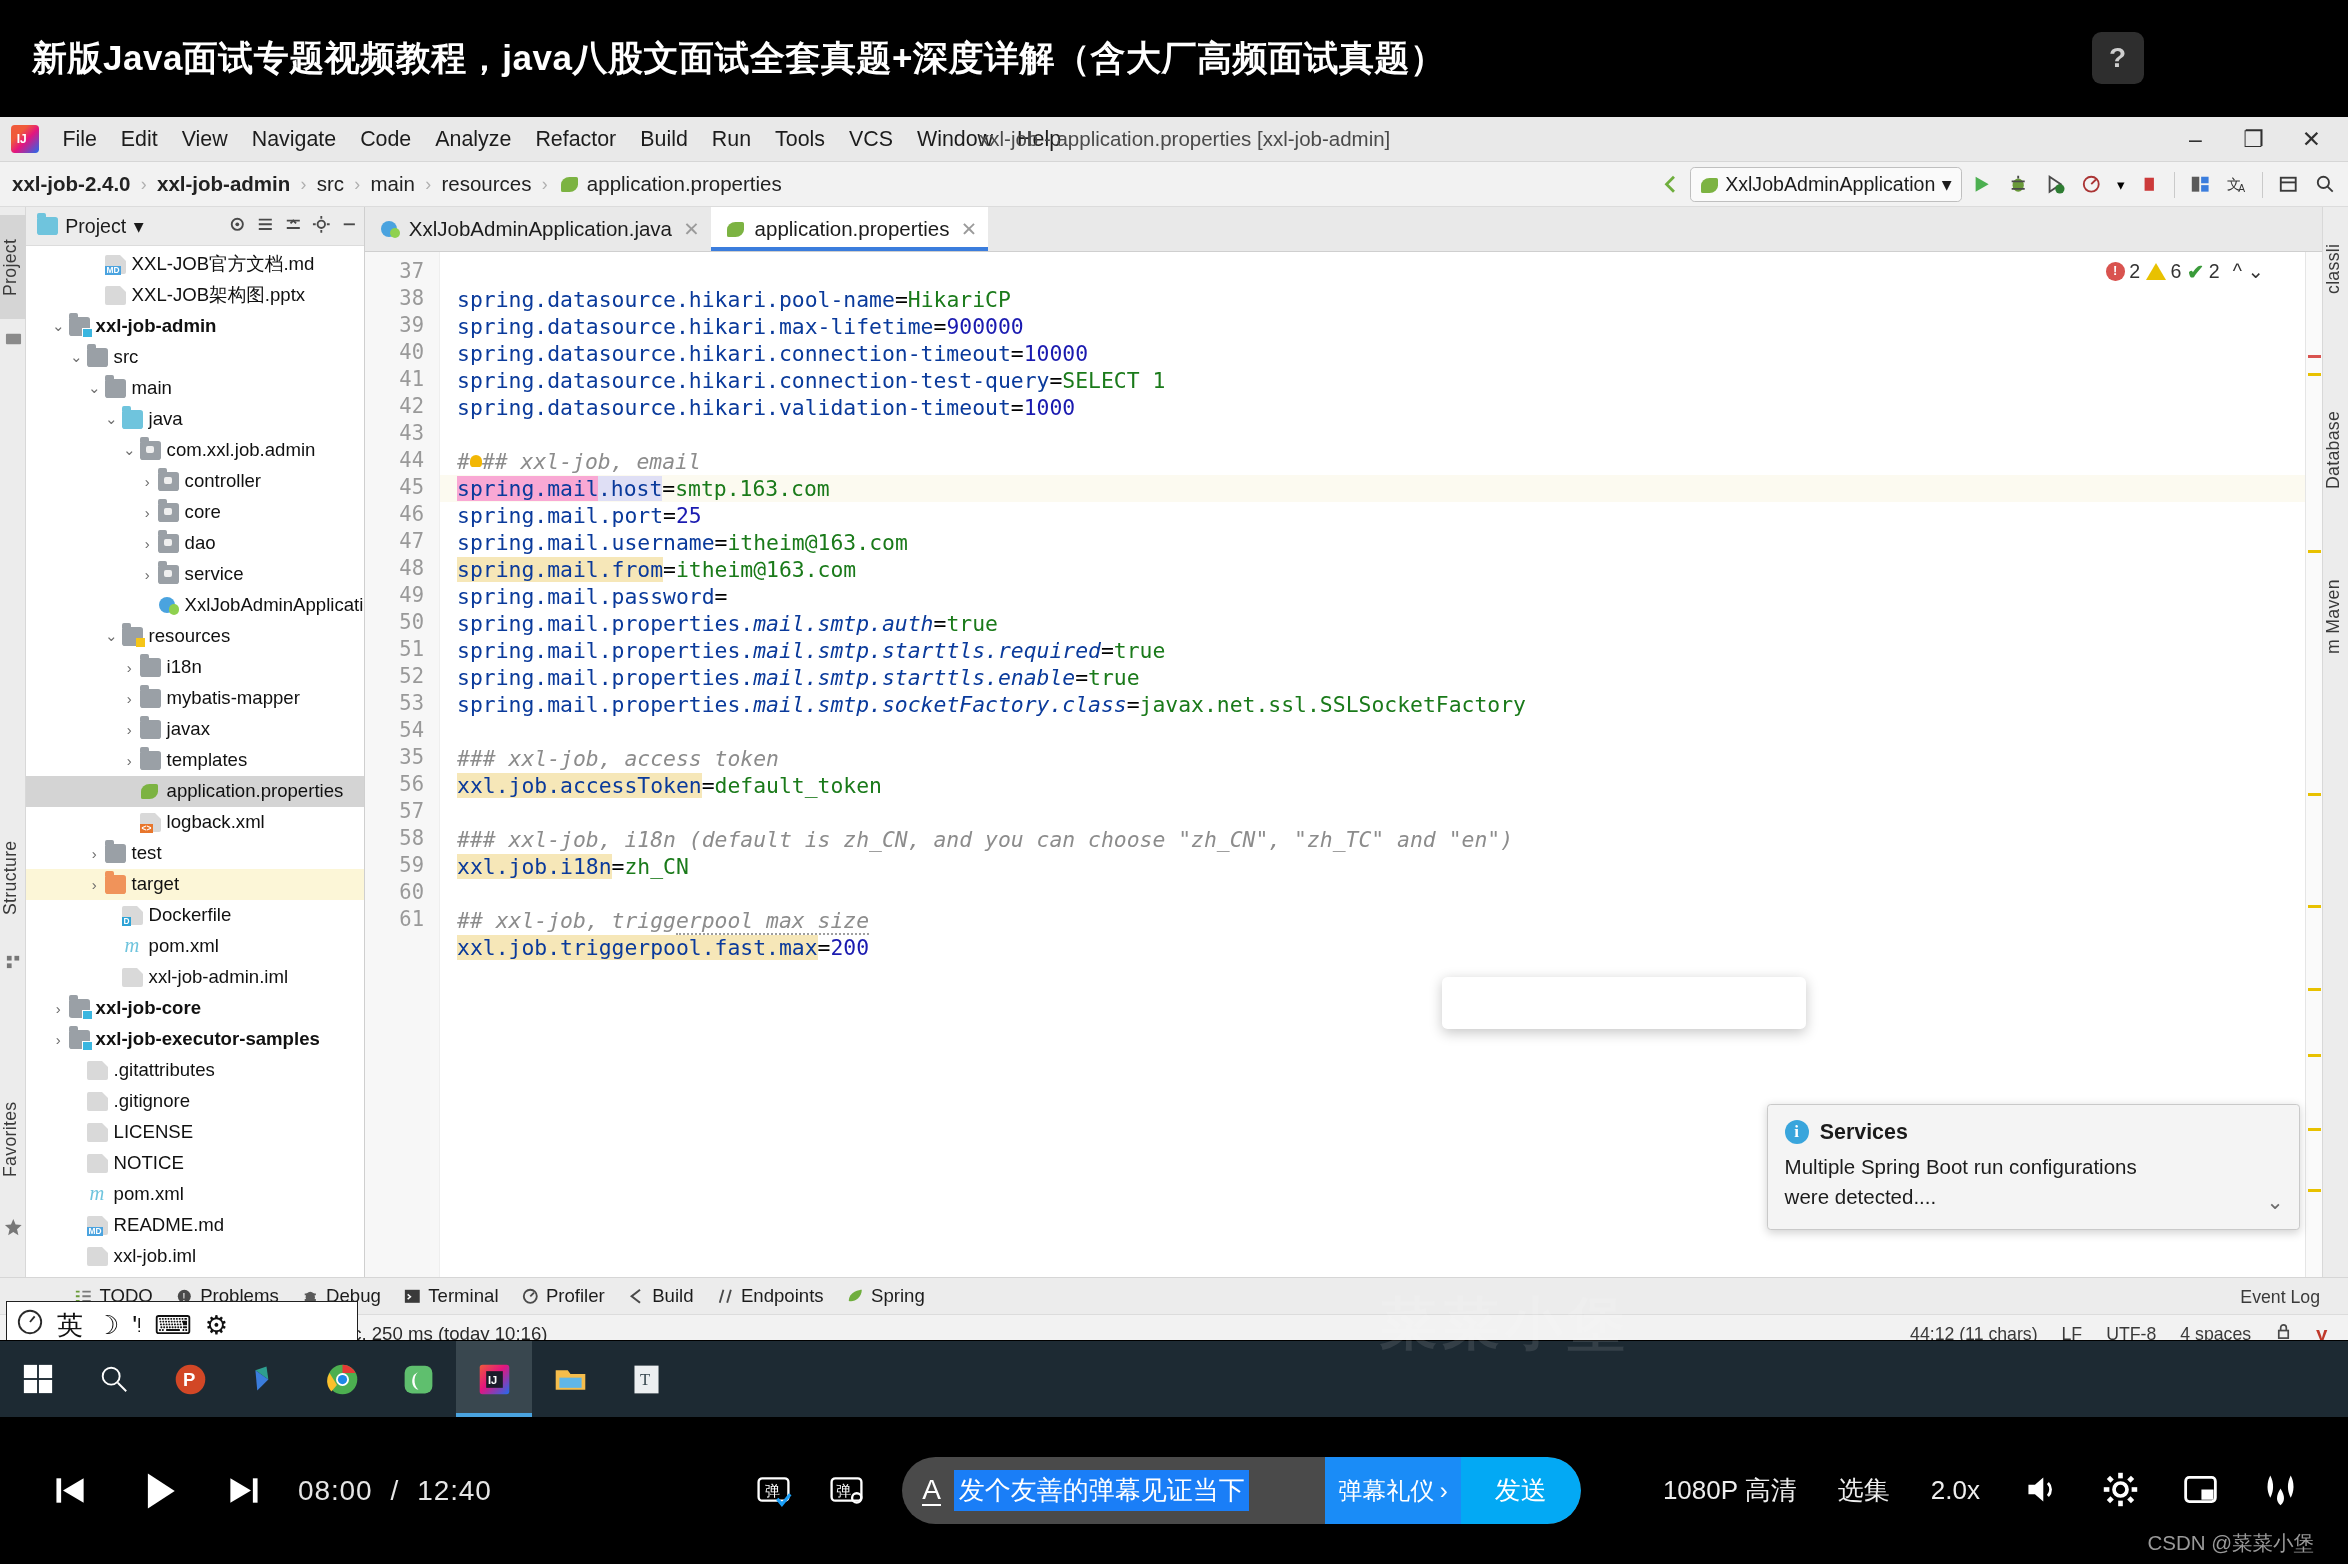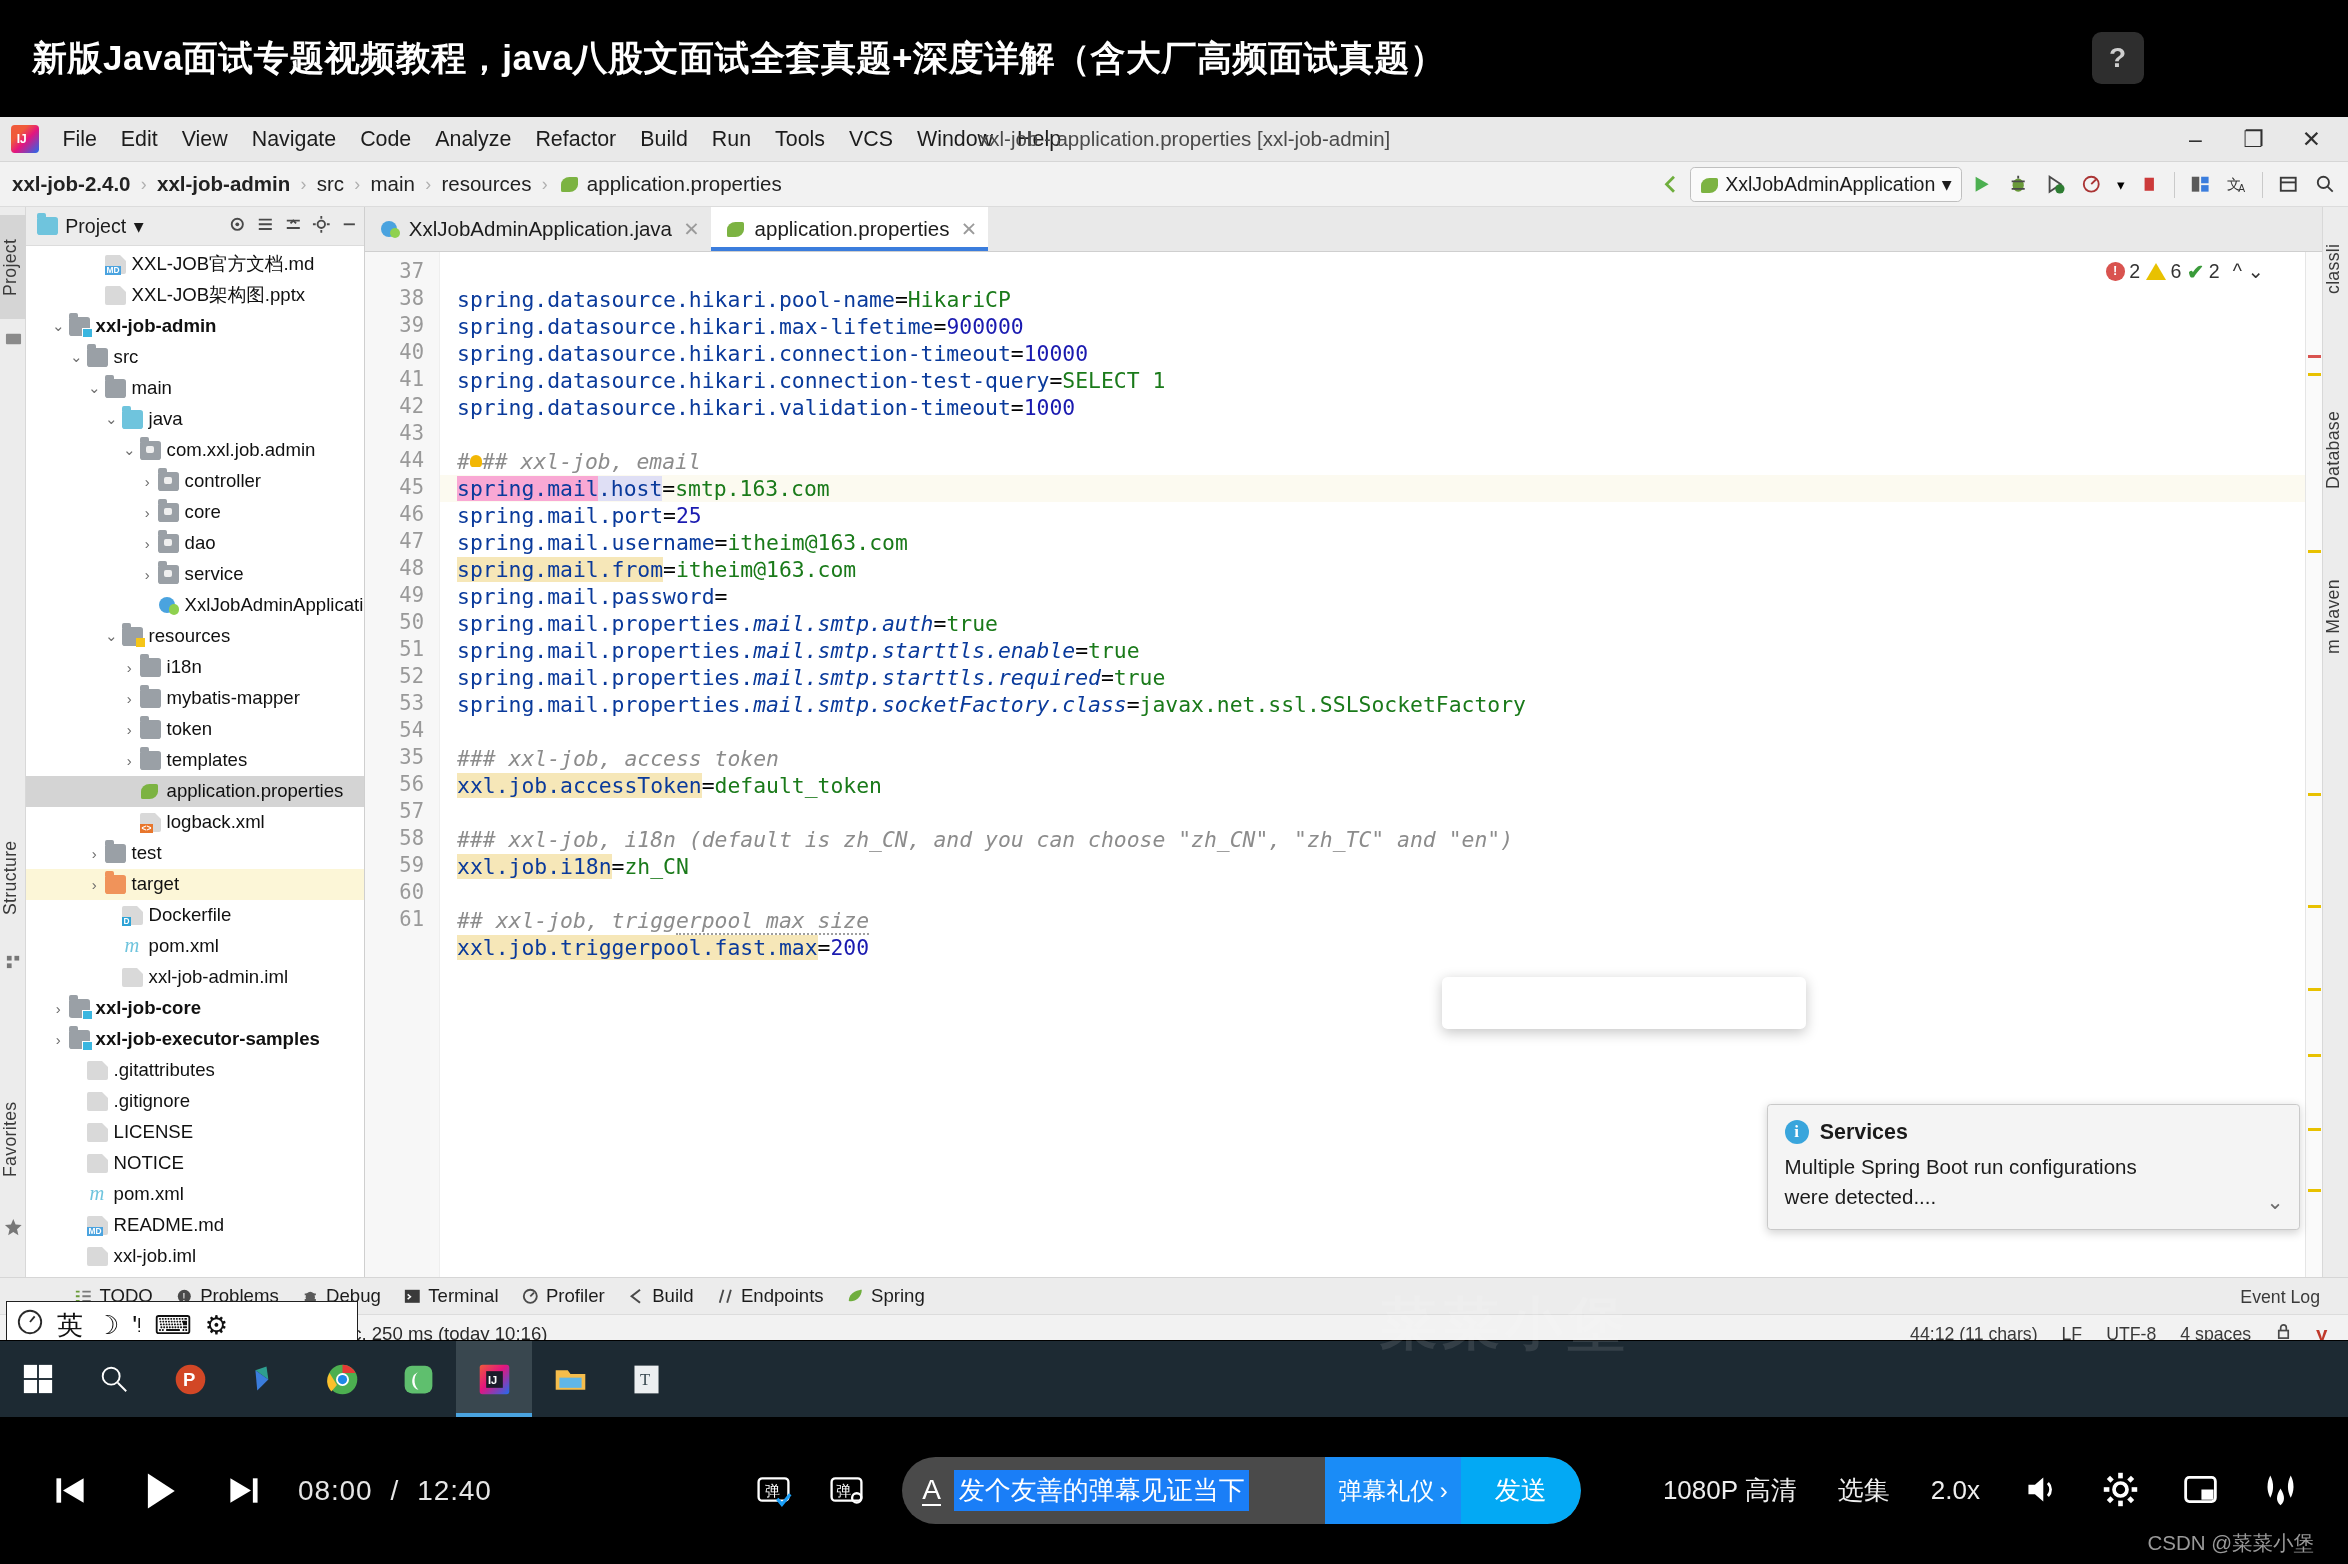--- a/index.html
+++ b/index.html
@@ -559,21 +559,21 @@
             <span class="tlabel">i18n</span>
           </div>
           <div class="tnode" style="padding-left: 94px;">
             <span class="tw">›</span>
             <span class="ic folder"></span>
             <span class="tlabel">mybatis-mapper</span>
           </div>
           <div class="tnode" style="padding-left: 94px;">
             <span class="tw">›</span>
             <span class="ic folder"></span>
-            <span class="tlabel">token</span>
+            <span class="tlabel">javax</span>
           </div>
           <div class="tnode" style="padding-left: 94px;">
             <span class="tw">›</span>
             <span class="ic folder"></span>
             <span class="tlabel">templates</span>
           </div>
           <div class="tnode sel" style="padding-left: 94px;">
             <span class="tw"></span>
             <span class="ic spring"></span>
             <span class="tlabel">application.properties</span>
@@ -720,22 +720,22 @@
             <div class="cline"><span class="k">spring.datasource.hikari.connection-test-query</span><span class="eq">=</span><span class="v">SELECT 1</span></div>
             <div class="cline"><span class="k">spring.datasource.hikari.validation-timeout</span><span class="eq">=</span><span class="n">1000</span></div>
             <div class="cline">&nbsp;</div>
             <div class="cline"><span class="cm">#</span><span class="bulb"></span><span class="cm">## xxl-job, email</span></div>
             <div class="cline hlrow"><span class="k sel-blue">spring.mail</span><span class="caret"></span><span class="k sel-lav">.host</span><span class="eq">=</span><span class="v">smtp.163.com</span></div>
             <div class="cline"><span class="k">spring.mail.port</span><span class="eq">=</span><span class="n">25</span></div>
             <div class="cline"><span class="k">spring.mail.username</span><span class="eq">=</span><span class="v">itheim@163.com</span></div>
             <div class="cline"><span class="k hl-tan">spring.mail.from</span><span class="eq">=</span><span class="v">itheim@163.com</span></div>
             <div class="cline"><span class="k">spring.mail.password</span><span class="eq">=</span><span class="v"></span></div>
             <div class="cline"><span class="k">spring.mail.properties.</span><span class="ki">mail.smtp.auth</span><span class="eq">=</span><span class="v">true</span></div>
+            <div class="cline"><span class="k">spring.mail.properties.</span><span class="ki">mail.smtp.starttls.required</span><span class="eq">=</span><span class="v">true</span></div>
             <div class="cline"><span class="k">spring.mail.properties.</span><span class="ki">mail.smtp.starttls.enable</span><span class="eq">=</span><span class="v">true</span></div>
-            <div class="cline"><span class="k">spring.mail.properties.</span><span class="ki">mail.smtp.starttls.required</span><span class="eq">=</span><span class="v">true</span></div>
             <div class="cline"><span class="k">spring.mail.properties.</span><span class="ki">mail.smtp.socketFactory.class</span><span class="eq">=</span><span class="v">javax.net.ssl.SSLSocketFactory</span></div>
             <div class="cline">&nbsp;</div>
             <div class="cline"><span class="cm">### xxl-job, access token</span></div>
             <div class="cline"><span class="k hl-tan">xxl.job.accessToken</span><span class="eq">=</span><span class="v">default_token</span></div>
             <div class="cline">&nbsp;</div>
             <div class="cline"><span class="cm">### xxl-job, i18n (default is zh_CN, and you can choose "zh_CN", "zh_TC" and "en")</span></div>
             <div class="cline"><span class="k hl-tan">xxl.job.i18n</span><span class="eq">=</span><span class="v">zh_CN</span></div>
             <div class="cline">&nbsp;</div>
             <div class="cline"><span class="cm">## xxl-job, trigg<span class="squig">erpool max size</span></span></div>
             <div class="cline"><span class="k hl-tan">xxl.job.triggerpool.fast.max</span><span class="eq">=</span><span class="n">200</span></div>

